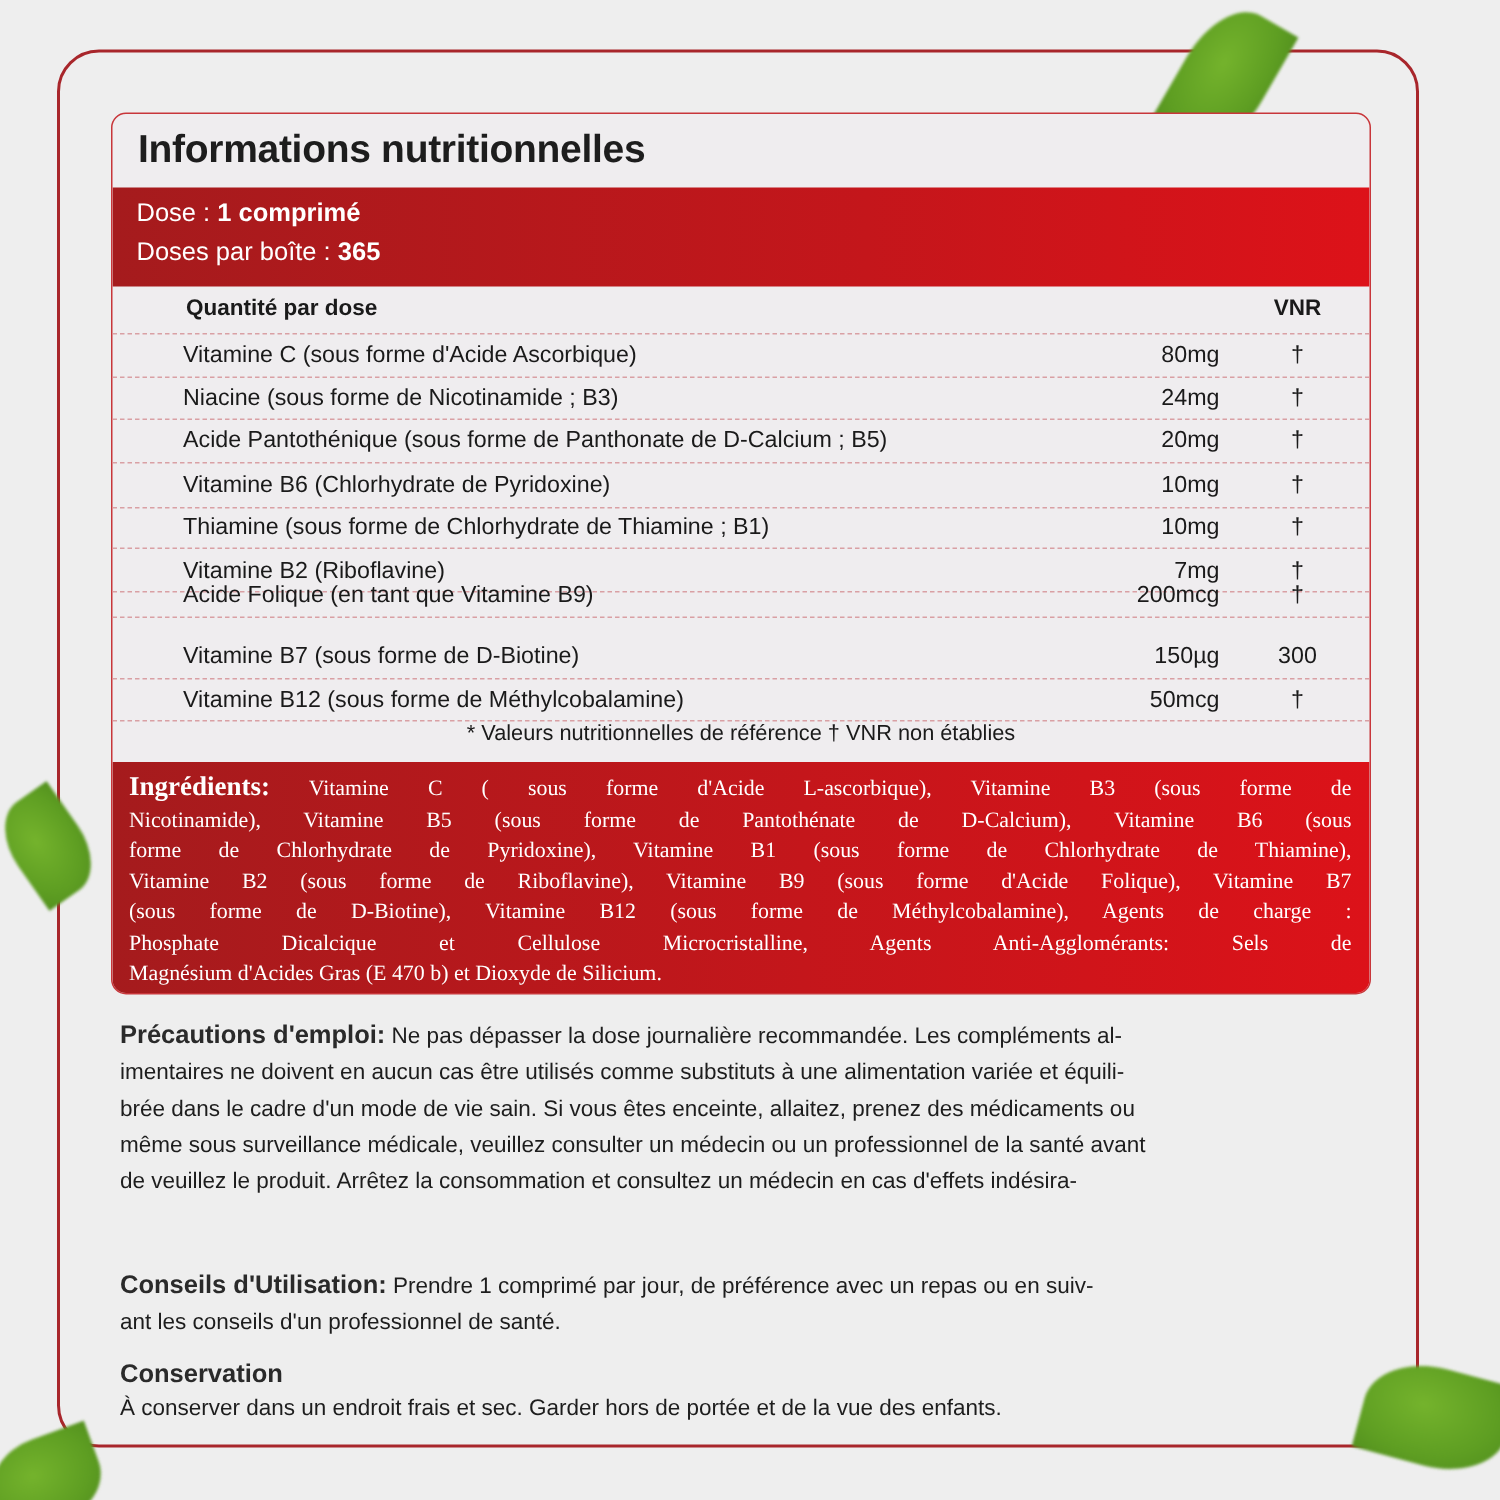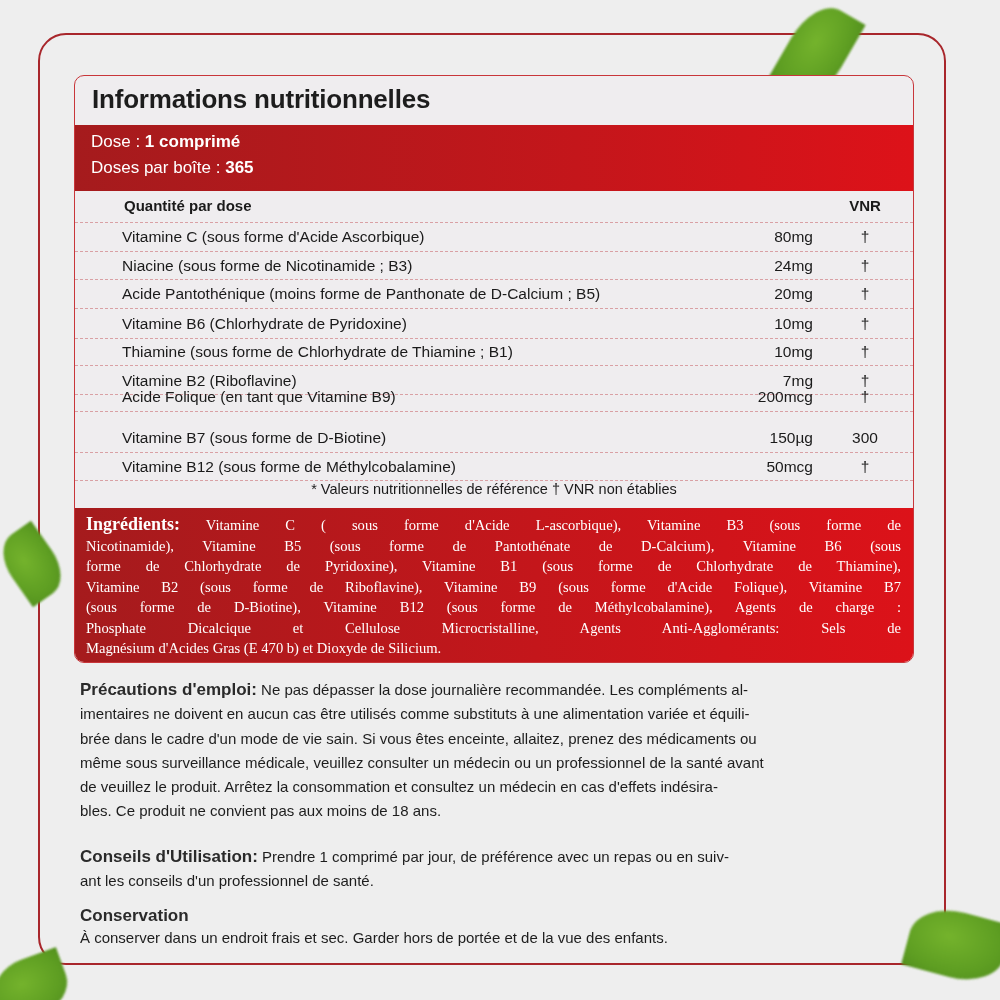--- a/index.html
+++ b/index.html
@@ -56,21 +56,21 @@
     <span class="n">Vitamine C (sous forme d'Acide Ascorbique)</span>
     <span class="q">80mg</span>
     <span class="v">†</span>
   </div>
   <div class="row" style="top:175.7px;">
     <span class="n">Niacine (sous forme de Nicotinamide ; B3)</span>
     <span class="q">24mg</span>
     <span class="v">†</span>
   </div>
   <div class="row" style="top:204.4px;">
-    <span class="n">Acide Pantothénique (moins forme de Panthonate de D-Calcium ; B5)</span>
+    <span class="n">Acide Pantothénique (sous forme de Panthonate de D-Calcium ; B5)</span>
     <span class="q">20mg</span>
     <span class="v">†</span>
   </div>
   <div class="row" style="top:234px;">
     <span class="n">Vitamine B6 (Chlorhydrate de Pyridoxine)</span>
     <span class="q">10mg</span>
     <span class="v">†</span>
   </div>
   <div class="row" style="top:261.8px;">
     <span class="n">Thiamine (sous forme de Chlorhydrate de Thiamine ; B1)</span>
@@ -110,21 +110,20 @@
     <span class="ln last">Magnésium d'Acides Gras (E 470 b) et Dioxyde de Silicium.</span>
   </div>
 </div>
 
 <div class="sec" style="top:678px;">
   <span class="ln"><b>Précautions d'emploi:</b><span> Ne pas dépasser la dose journalière recommandée. Les compléments al-</span></span>
   <span class="ln">imentaires ne doivent en aucun cas être utilisés comme substituts à une alimentation variée et équili-</span>
   <span class="ln">brée dans le cadre d'un mode de vie sain. Si vous êtes enceinte, allaitez, prenez des médicaments ou</span>
   <span class="ln">même sous surveillance médicale, veuillez consulter un médecin ou un professionnel de la santé avant</span>
   <span class="ln">de veuillez le produit. Arrêtez la consommation et consultez un médecin en cas d'effets indésira-</span>
-  <span class="ln">bles. Ce produit ne convient pas aux moins de 18 ans.</span>
 </div>
 
 <div class="sec" style="top:845px;">
   <span class="ln"><b>Conseils d'Utilisation:</b><span> Prendre 1 comprimé par jour, de préférence avec un repas ou en suiv-</span></span>
   <span class="ln">ant les conseils d'un professionnel de santé.</span>
 </div>
 
 <div class="sec" style="top:905px;line-height:22px;">
   <span class="ln"><b>Conservation</b></span>
   <span class="ln">À conserver dans un endroit frais et sec. Garder hors de portée et de la vue des enfants.</span>

